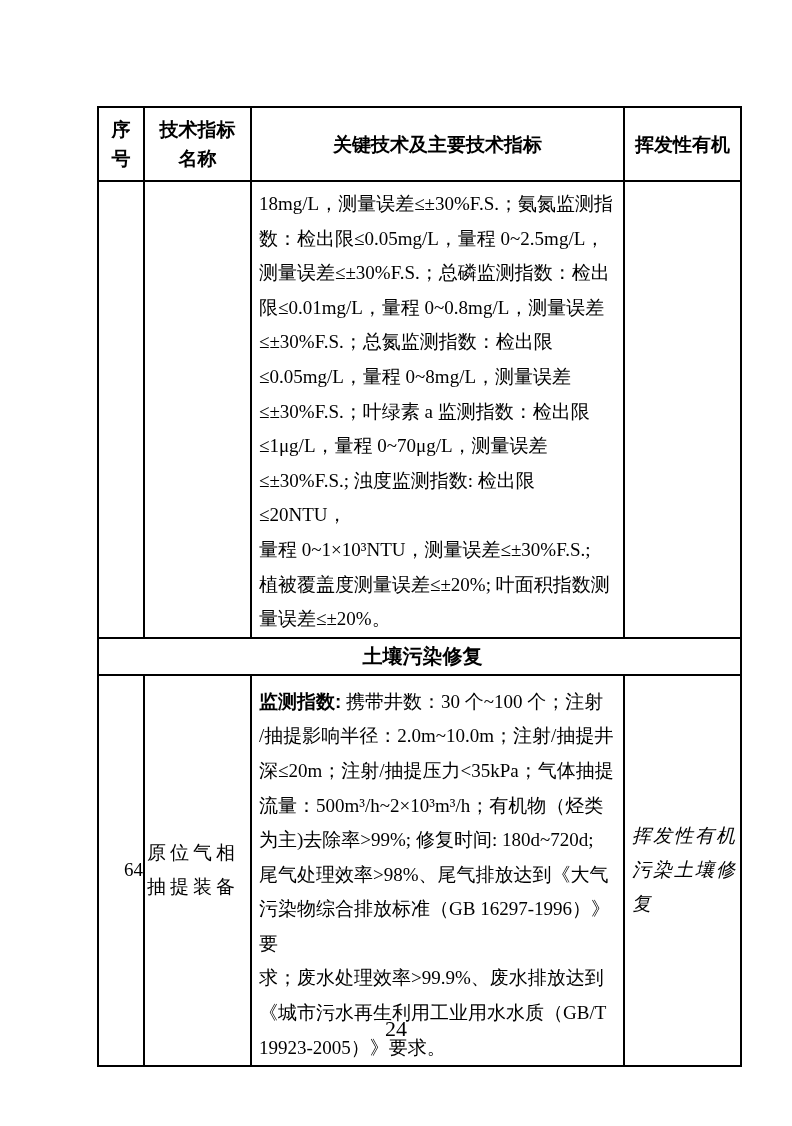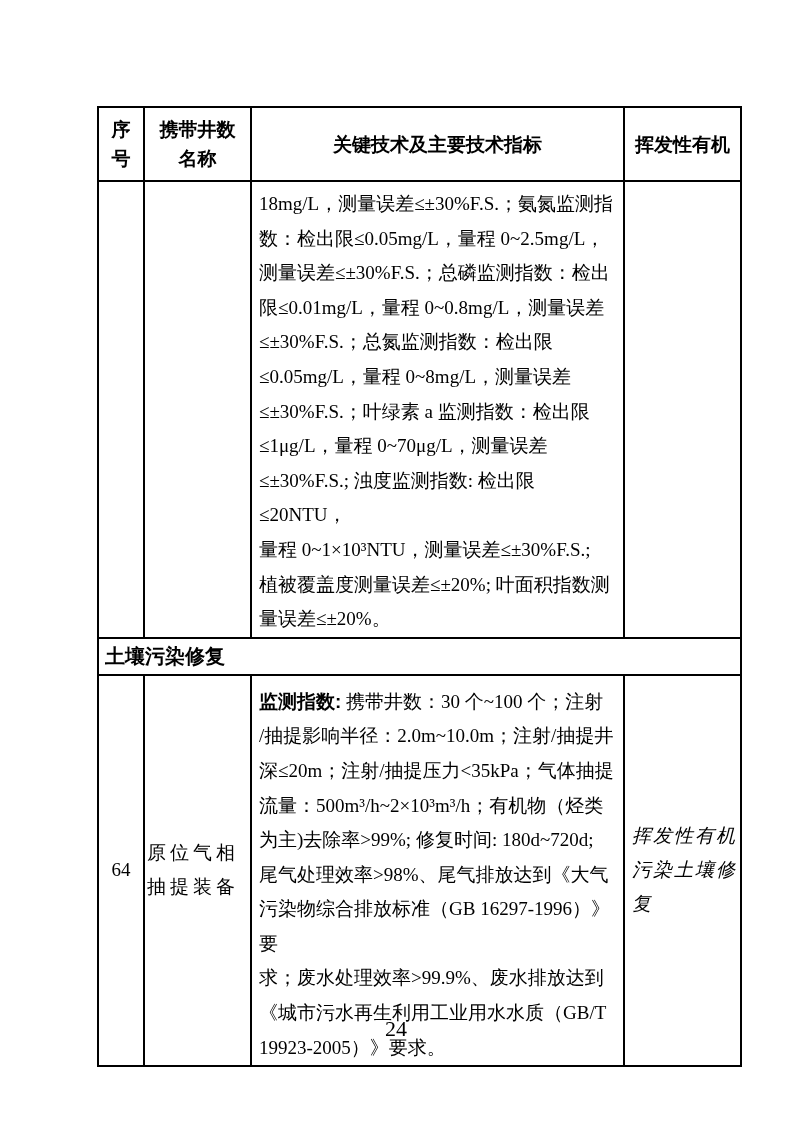--- a/index.html
+++ b/index.html
@@ -46,28 +46,28 @@
     font-size: 19px;
     line-height: 34.6px;
     padding: 5px 6px 0 7px;
     text-align: left;
   }
   tr.section-row { height: 37px; }
   tr.section-row td {
     font-family: "Liberation Sans", "DejaVu Sans", sans-serif;
     font-weight: bold;
     font-size: 20px;
-    text-align: left;
+    text-align: center;
     padding-left: 6px;
   }
   tr.row-64 { height: 367px; }
   tr.row-64 td.spec-cell { vertical-align: top; }
   tr.row-64 .spec-text { padding-top: 9px; }
   td.serial-cell {
-    text-align: center;
+    text-align: right;
     font-size: 19px;
   }
   .name-text {
     white-space: pre-line;
     font-size: 19px;
     line-height: 34px;
     padding-left: 2px;
     letter-spacing: 4px;
     text-align: left;
   }
@@ -104,21 +104,21 @@
       <col style="width:46px">
       <col style="width:107px">
       <col style="width:373px">
       <col style="width:117px">
     </colgroup>
 
     <tbody>
         <tr class="hdr">
       <th>序
 号</th>
-      <th>携带井数
+      <th>技术指标
 名称</th>
       <th>关键技术及主要技术指标</th>
       <th>挥发性有机</th>
     </tr>
 
     <tr class="row-cont">
       <td class="serial-cell"></td>
       <td></td>
       <td class="spec-cell">
         <div class="spec-text">18mg/L，测量误差≤±30%F.S.；氨氮监测指

